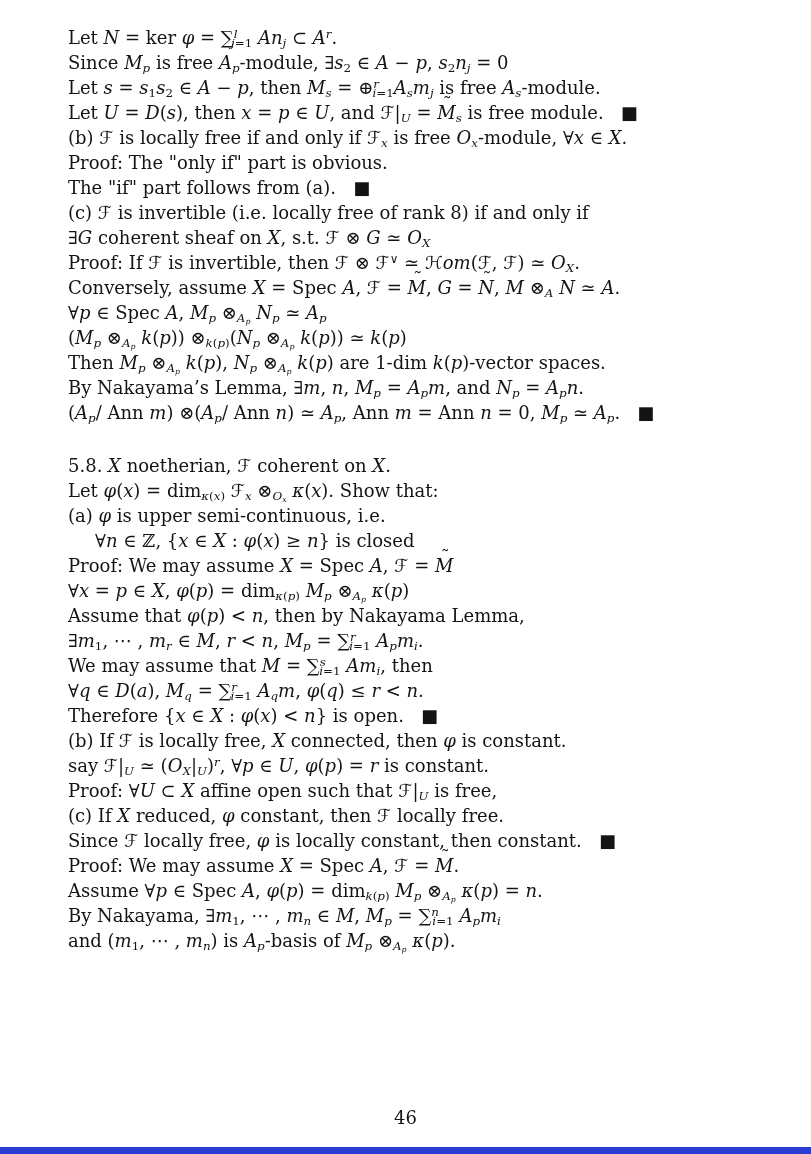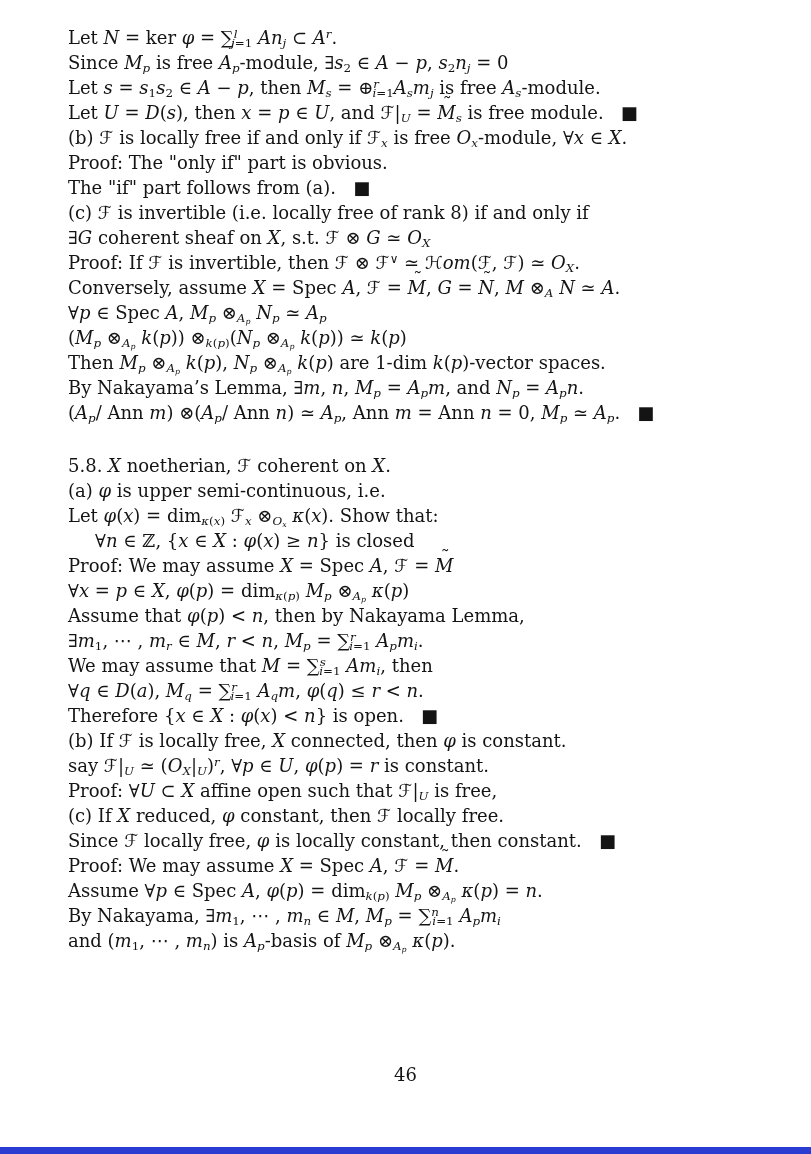--- a/index.html
+++ b/index.html
@@ -31,21 +31,21 @@
   .wt { position: relative; display: inline-block; }
   .wt .tld {
     position: absolute;
     left: 55%; top: -0.52em;
     transform: translateX(-50%);
     font-size: 1em;
     font-style: normal;
   }
   .page-number {
     position: absolute;
-    top: 1064px; left: 0;
+    top: 1107px; left: 0;
     width: 811px;
     text-align: center;
     font-size: 18px;
   }
   .bottom-bar {
     position: absolute;
     left: 0; bottom: 0;
     width: 811px; height: 7px;
   }
 </style>
@@ -65,22 +65,22 @@
     <div class="line">∃<i>G</i> coherent sheaf on <i>X</i>, s.t. ℱ ⊗ <i>G</i> ≃ <i>O</i><sub><i>X</i></sub></div>
     <div class="line">Proof: If ℱ is invertible, then ℱ ⊗ ℱ<sup>∨</sup> ≃ ℋ<i>om</i>(ℱ, ℱ) ≃ <i>O</i><sub><i>X</i></sub>.</div>
     <div class="line">Conversely, assume <i>X</i> = Spec <i>A</i>, ℱ = <span class="wt"><i>M</i><span class="tld">˜</span></span>, <i>G</i> = <span class="wt"><i>N</i><span class="tld">˜</span></span>, <i>M</i> ⊗<sub><i>A</i></sub> <i>N</i> ≃ <i>A</i>.</div>
     <div class="line">∀<i>p</i> ∈ Spec <i>A</i>, <i>M</i><sub><i>p</i></sub> ⊗<sub><i>A</i><sub><i>p</i></sub></sub> <i>N</i><sub><i>p</i></sub> ≃ <i>A</i><sub><i>p</i></sub></div>
     <div class="line">(<i>M</i><sub><i>p</i></sub> ⊗<sub><i>A</i><sub><i>p</i></sub></sub> <i>k</i>(<i>p</i>)) ⊗<sub><i>k</i>(<i>p</i>)</sub>(<i>N</i><sub><i>p</i></sub> ⊗<sub><i>A</i><sub><i>p</i></sub></sub> <i>k</i>(<i>p</i>)) ≃ <i>k</i>(<i>p</i>)</div>
     <div class="line">Then <i>M</i><sub><i>p</i></sub> ⊗<sub><i>A</i><sub><i>p</i></sub></sub> <i>k</i>(<i>p</i>), <i>N</i><sub><i>p</i></sub> ⊗<sub><i>A</i><sub><i>p</i></sub></sub> <i>k</i>(<i>p</i>) are 1-dim <i>k</i>(<i>p</i>)-vector spaces.</div>
     <div class="line">By Nakayama’s Lemma, ∃<i>m</i>, <i>n</i>, <i>M</i><sub><i>p</i></sub> = <i>A</i><sub><i>p</i></sub><i>m</i>, and <i>N</i><sub><i>p</i></sub> = <i>A</i><sub><i>p</i></sub><i>n</i>.</div>
     <div class="line">(<i>A</i><sub><i>p</i></sub>/ Ann <i>m</i>) ⊗(<i>A</i><sub><i>p</i></sub>/ Ann <i>n</i>) ≃ <i>A</i><sub><i>p</i></sub>, Ann <i>m</i> = Ann <i>n</i> = 0, <i>M</i><sub><i>p</i></sub> ≃ <i>A</i><sub><i>p</i></sub>.   ■</div>
     <div class="section-gap"></div>
     <div class="line">5.8. <i>X</i> noetherian, ℱ coherent on <i>X</i>.</div>
+    <div class="line">Let <i>φ</i>(<i>x</i>) = dim<sub><i>κ</i>(<i>x</i>)</sub> ℱ<sub><i>x</i></sub> ⊗<sub><i>O</i><sub><i>x</i></sub></sub> <i>κ</i>(<i>x</i>). Show that:</div>
     <div class="line">(a) <i>φ</i> is upper semi-continuous, i.e.</div>
-    <div class="line">Let <i>φ</i>(<i>x</i>) = dim<sub><i>κ</i>(<i>x</i>)</sub> ℱ<sub><i>x</i></sub> ⊗<sub><i>O</i><sub><i>x</i></sub></sub> <i>κ</i>(<i>x</i>). Show that:</div>
     <div class="line indent">∀<i>n</i> ∈ ℤ, {<i>x</i> ∈ <i>X</i> : <i>φ</i>(<i>x</i>) ≥ <i>n</i>} is closed</div>
     <div class="line">Proof: We may assume <i>X</i> = Spec <i>A</i>, ℱ = <span class="wt"><i>M</i><span class="tld">˜</span></span></div>
     <div class="line">∀<i>x</i> = <i>p</i> ∈ <i>X</i>, <i>φ</i>(<i>p</i>) = dim<sub><i>κ</i>(<i>p</i>)</sub> <i>M</i><sub><i>p</i></sub> ⊗<sub><i>A</i><sub><i>p</i></sub></sub> <i>κ</i>(<i>p</i>)</div>
     <div class="line">Assume that <i>φ</i>(<i>p</i>) &lt; <i>n</i>, then by Nakayama Lemma,</div>
     <div class="line">∃<i>m</i><sub>1</sub>, ⋯ , <i>m</i><sub><i>r</i></sub> ∈ <i>M</i>, <i>r</i> &lt; <i>n</i>, <i>M</i><sub><i>p</i></sub> = ∑<sup><i>r</i></sup><sub><i>i</i>=1</sub> <i>A</i><sub><i>p</i></sub><i>m</i><sub><i>i</i></sub>.</div>
     <div class="line">We may assume that <i>M</i> = ∑<sup><i>s</i></sup><sub><i>i</i>=1</sub> <i>Am</i><sub><i>i</i></sub>, then</div>
     <div class="line">∀<i>q</i> ∈ <i>D</i>(<i>a</i>), <i>M</i><sub><i>q</i></sub> = ∑<sup><i>r</i></sup><sub><i>i</i>=1</sub> <i>A</i><sub><i>q</i></sub><i>m</i>, <i>φ</i>(<i>q</i>) ≤ <i>r</i> &lt; <i>n</i>.</div>
     <div class="line">Therefore {<i>x</i> ∈ <i>X</i> : <i>φ</i>(<i>x</i>) &lt; <i>n</i>} is open.   ■</div>
     <div class="line">(b) If ℱ is locally free, <i>X</i> connected, then <i>φ</i> is constant.</div>
     <div class="line">say ℱ|<sub><i>U</i></sub> ≃ (<i>O</i><sub><i>X</i></sub>|<sub><i>U</i></sub>)<sup><i>r</i></sup>, ∀<i>p</i> ∈ <i>U</i>, <i>φ</i>(<i>p</i>) = <i>r</i> is constant.</div>

